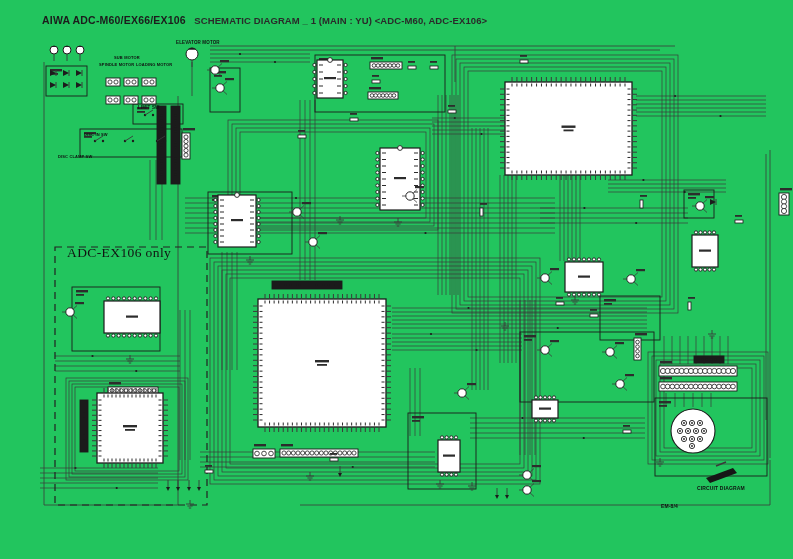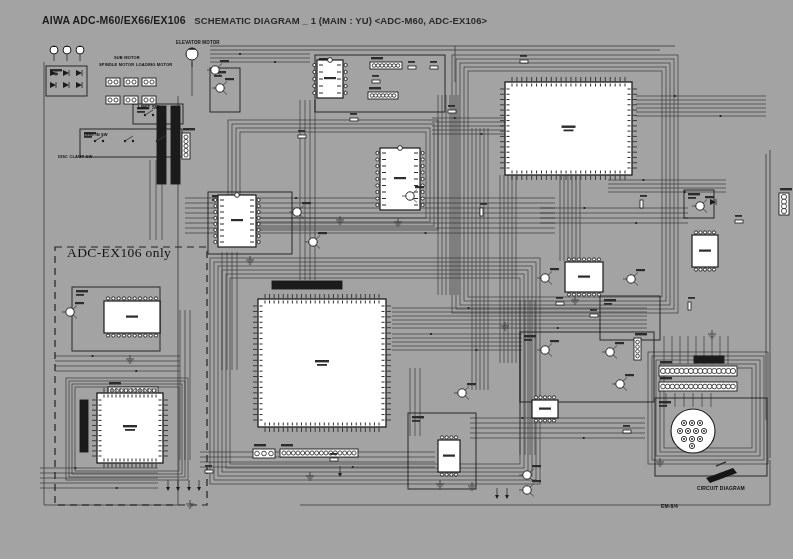--- a/index.html
+++ b/index.html
@@ -1,16 +1,16 @@
 <!DOCTYPE html>
 <html><head>
 <meta charset="utf-8">
 <style>
   html,body{margin:0;padding:0;background:#e8e8e8;}
-  .page{position:relative;width:793px;height:559px;background:#a3a3a3;overflow:hidden;
+  .page{position:relative;width:793px;height:559px;background:#22c55e;overflow:hidden;
         font-family:"Liberation Sans",sans-serif;}
   .title-row{position:absolute;left:42px;top:10px;z-index:3;white-space:nowrap;color:#1c1c1c;}
   .t-model{font-size:10.5px;font-weight:700;letter-spacing:.2px;}
   .t-desc{font-size:9.5px;font-weight:700;letter-spacing:.1px;margin-left:4px;color:#2a2a2a;}
   .region-label{position:absolute;left:67px;top:245px;z-index:3;
         font-family:"Liberation Serif",serif;font-size:13.5px;color:#111;letter-spacing:.4px;text-align:right;}
   svg#schem{position:absolute;left:0;top:0;z-index:1;}
 </style>
 </head>
 <body>

